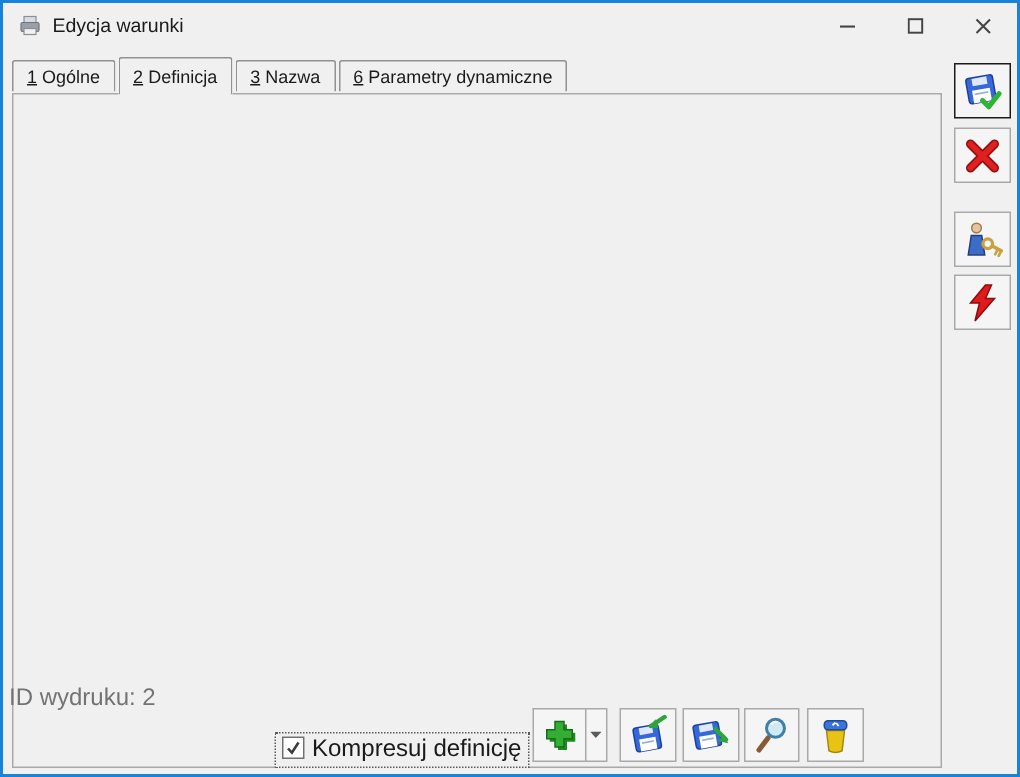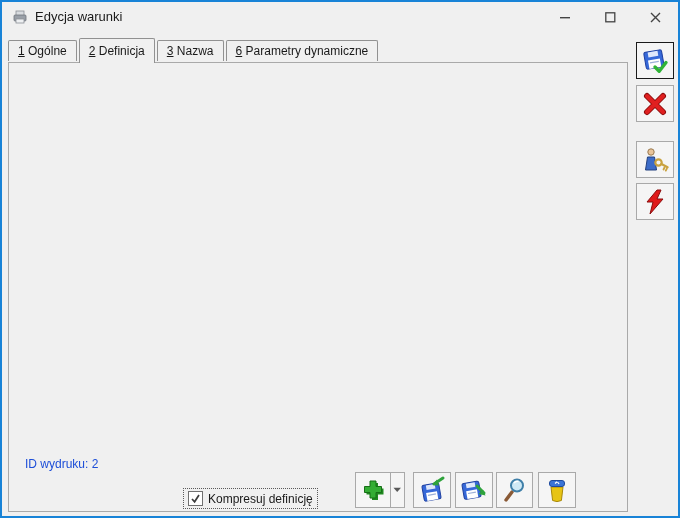--- a/index.html
+++ b/index.html
@@ -44,23 +44,23 @@
   .grouprow .gc3{flex:1;background:#e5f3fd;}
   .datarow{height:19px;}
   .datarow .c1{padding-left:38px;line-height:19px;border-right:1px solid #ececec;}
   .datarow .c2{padding-left:5px;line-height:19px;border-right:1px solid #ececec;}
   .datarow .c3{line-height:19px;text-align:right;padding-right:4px;}
   .summary{height:28px;background:#f0f0f0;border-top:1px solid #c6c6c6;}
   .summary>div{border-right:1px solid #c6c6c6;}
   .sumbox{margin:3px 4px 0 4px;height:19px;line-height:19px;background:#fff;border:1px solid #8f8f8f;
           text-align:right;padding-right:4px;font-size:11.5px;}
   
-  .id-label{position:absolute;left:23px;top:455px;font-size:12px;color:#1d4ed8;z-index:3;}
-  .chk{position:absolute;left:181px;top:486px;display:flex;align-items:center;gap:5px;
-       border:1px dotted #5a5a5a;padding:2px 4px;z-index:3;font-size:12px;color:#1a1a1a;background:#f0f0f0;}
+  .id-label{position:absolute;left:4px;top:455px;font-size:16px;color:#737373;z-index:3;}
+  .chk{position:absolute;left:181px;top:486px;display:flex;align-items:flex-start;gap:5px;
+       border:1px dotted #5a5a5a;padding:2px 4px;z-index:3;font-size:16px;color:#1a1a1a;background:#f0f0f0;}
   .chk-box{width:13px;height:13px;background:#fff;border:1px solid #707070;display:flex;align-items:center;justify-content:center;}
   
   .btn{position:absolute;box-sizing:border-box;border:1px solid #a9a9a9;background:#f5f5f5;
        display:flex;align-items:center;justify-content:center;z-index:5;}
   .btn.focused{border:1px solid #1b1b1b;}
   .toolbar-bottom .btn{top:470px;height:36px;}
   .add-main{left:353px;width:35px;border-right:none;}
   .add-caret{left:388px;width:15px;}
   .imp{left:411px;width:38px;}
   .exp{left:453px;width:38px;}

